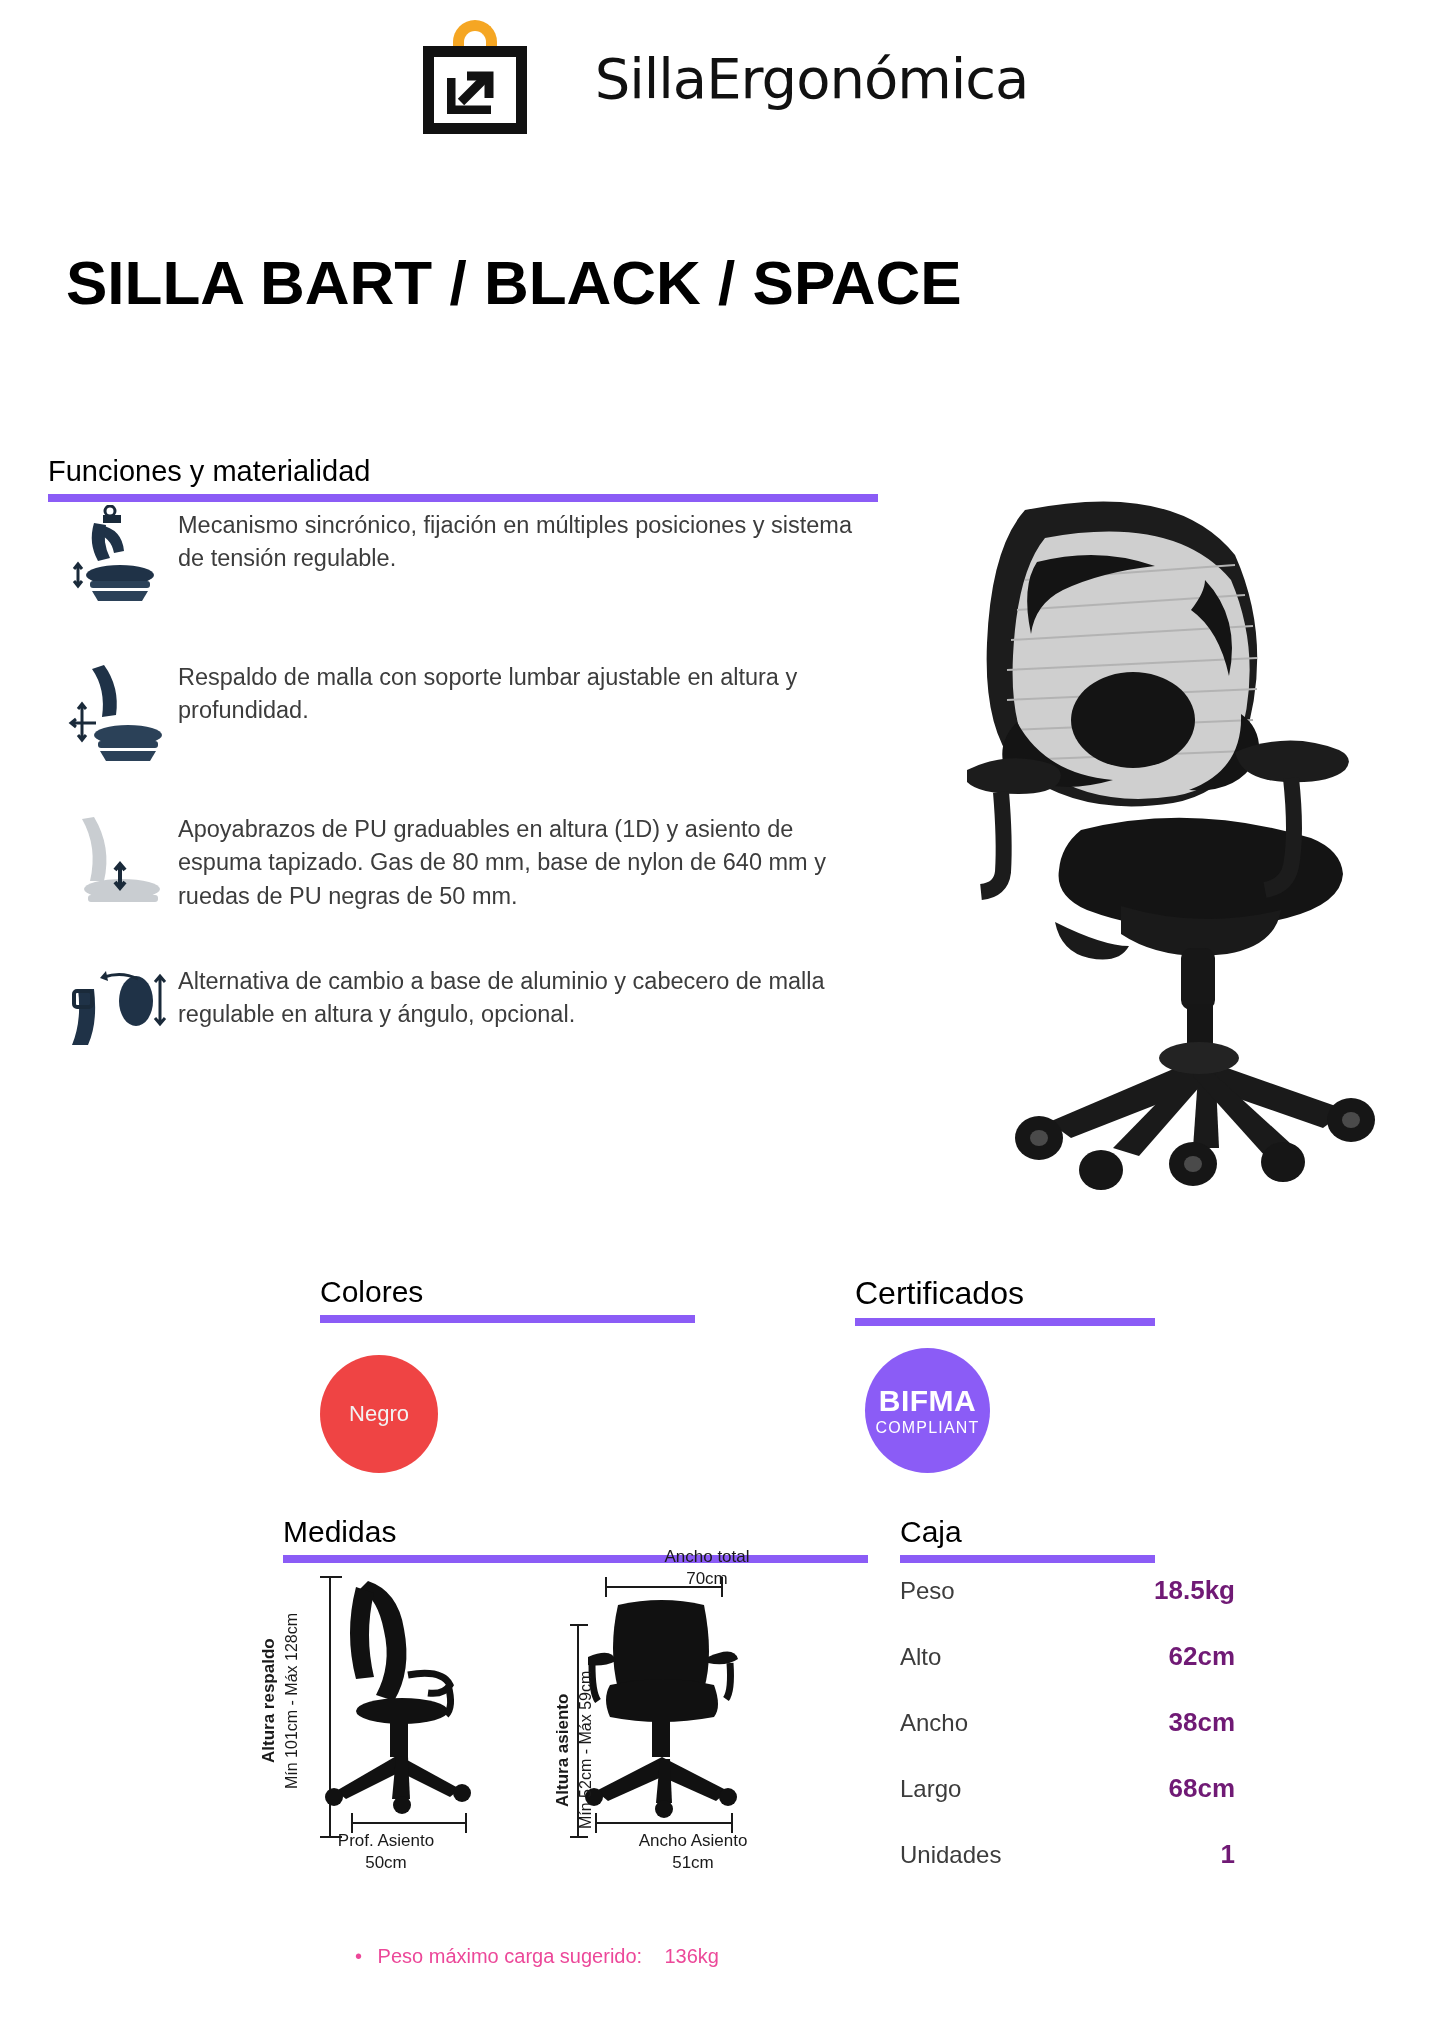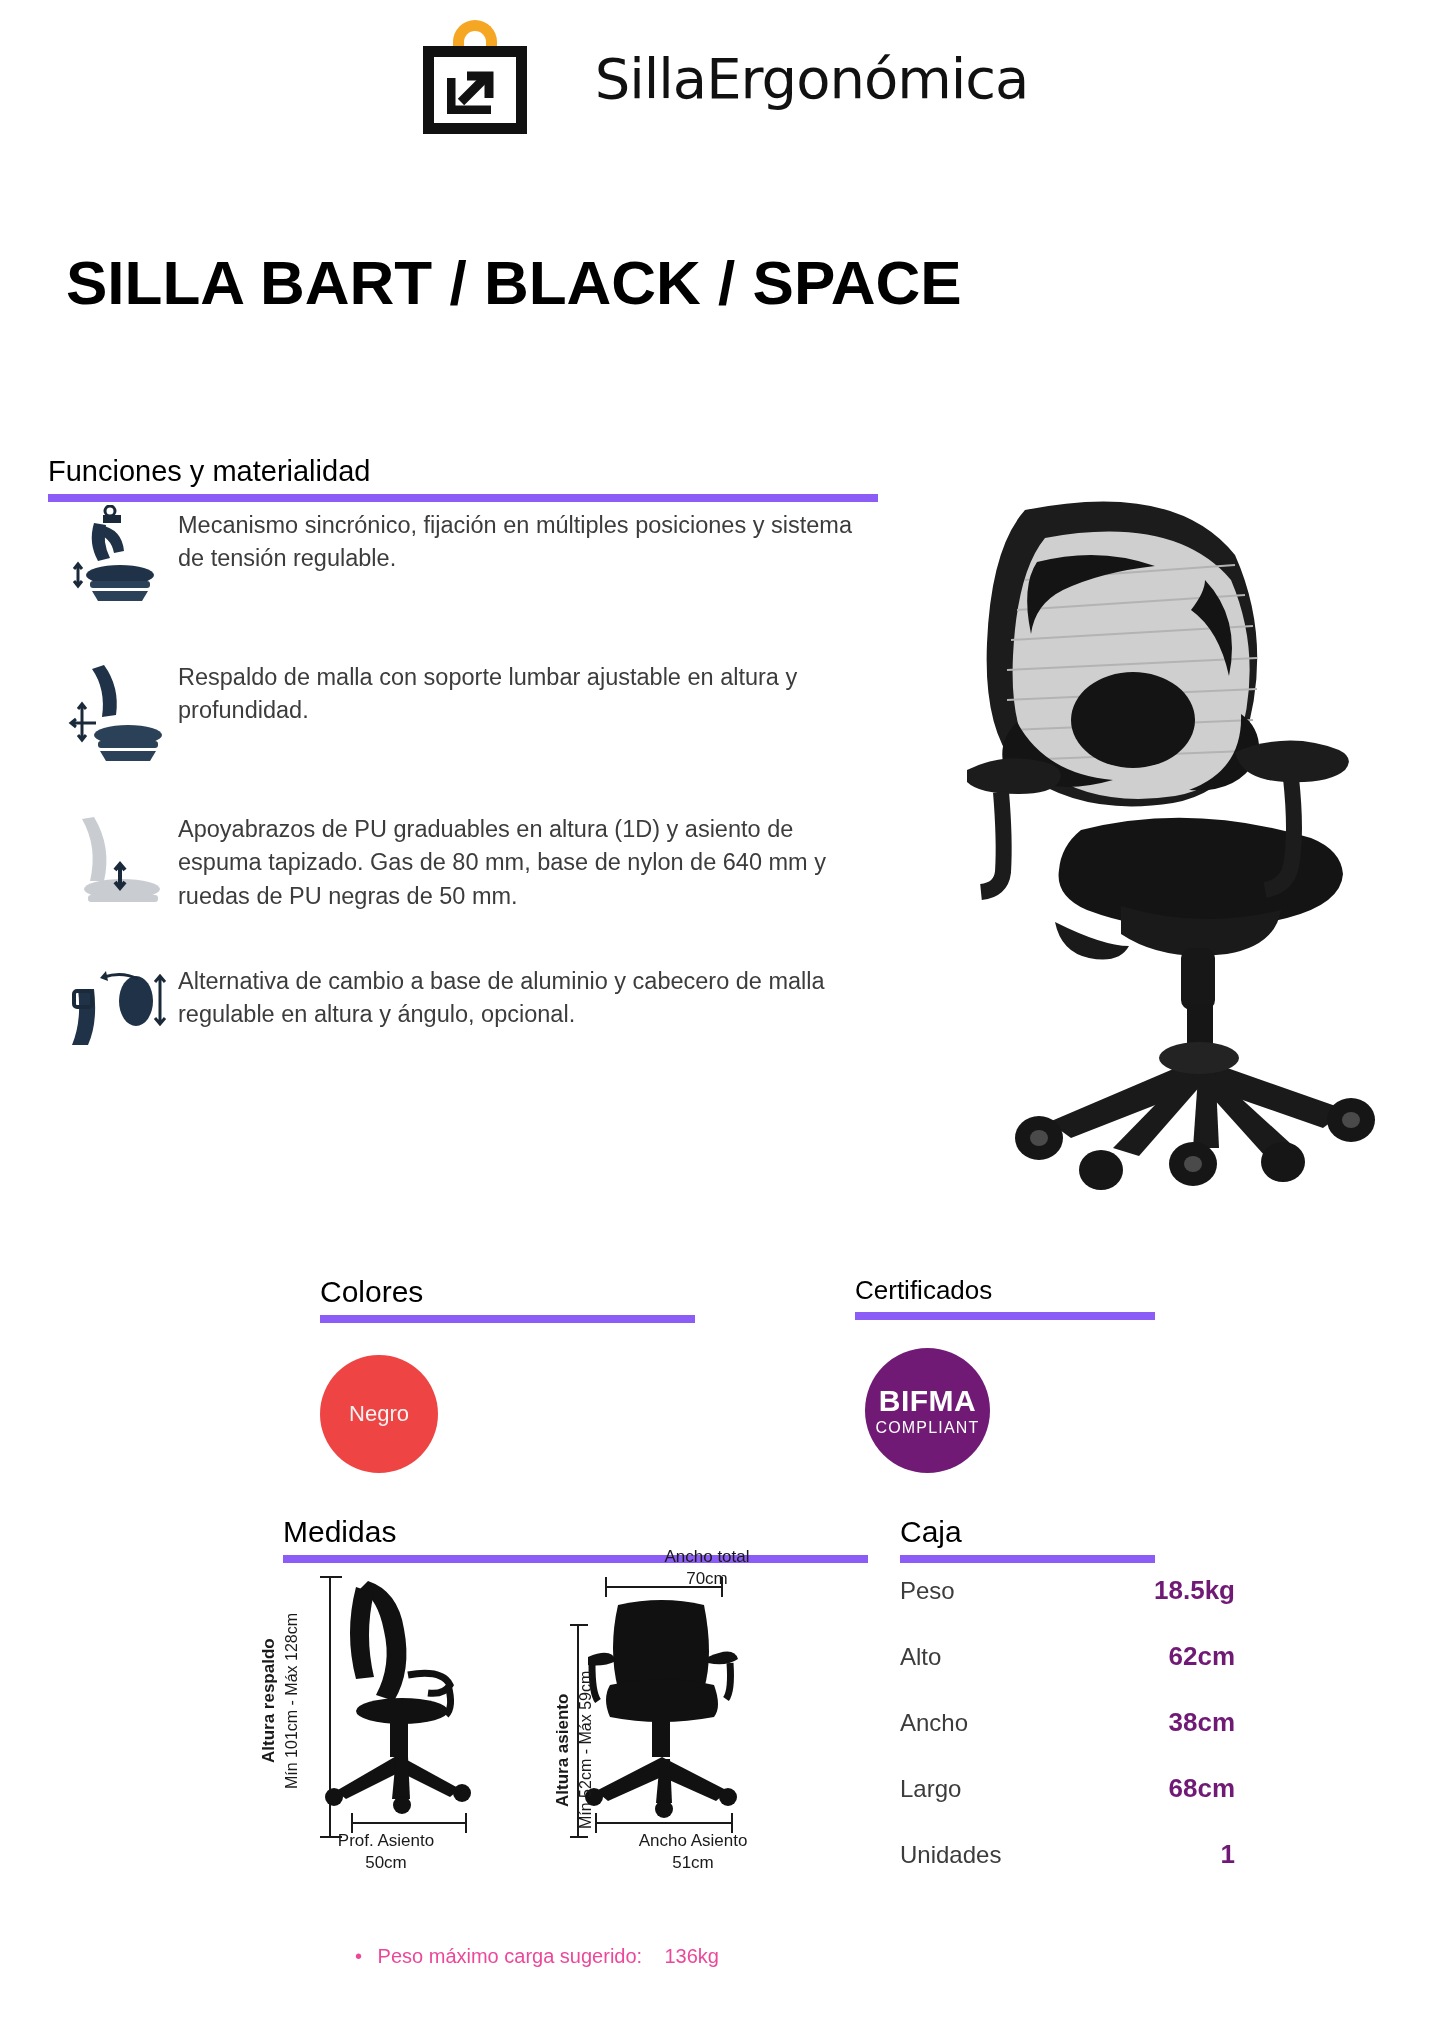--- a/index.html
+++ b/index.html
@@ -74,21 +74,21 @@
     position: absolute;
     font-size: 29px;
     color: #000000;
     font-weight: 400;
     padding-bottom: 6px;
     border-bottom: 8px solid #8b5cf6;
     font-family: "Liberation Sans", sans-serif;
   }
   #sec-funciones { top: 455px; left: 48px; width: 830px; }
   #sec-colores   { top: 1275px; left: 320px; width: 375px; font-size: 30px;}
-  #sec-certif    { top: 1275px; left: 855px; width: 300px; font-size: 26px;}
+  #sec-certif    { top: 1275px; left: 855px; width: 300px; font-size: 32px;}
   #sec-medidas   { top: 1515px; left: 283px; width: 585px; font-size: 30px;}
   #sec-caja      { top: 1515px; left: 900px; width: 255px; font-size: 30px;}
 
   
   .features {
     position: absolute;
     top: 505px; left: 48px;
     width: 830px;
   }
   .feature {
@@ -128,21 +128,21 @@
     color: #f2f2f2;
     font-size: 22px;
   }
 
   
   .cert-badge {
     position: absolute;
     top: 1348px; left: 865px;
     width: 125px; height: 125px;
     border-radius: 50%;
-    background: #701a75;
+    background: #8b5cf6;
     color: #ffffff;
     display: flex; flex-direction: column;
     align-items: center; justify-content: center;
     line-height: 1;
   }
   .cert-badge .b1 { font-size: 30px; font-weight: bold; letter-spacing: 0.5px;}
   .cert-badge .b2 { font-size: 16px; font-weight: normal; letter-spacing: 1.2px; margin-top: 4px;}
 
   
   .diagram {

